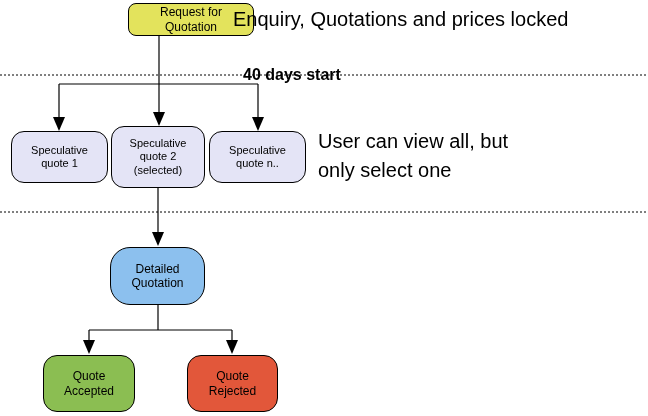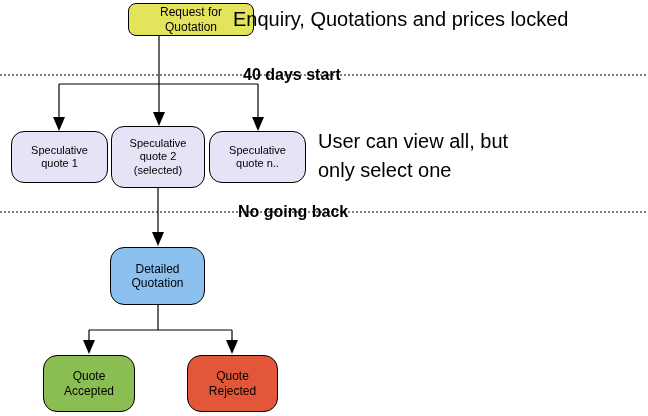--- a/index.html
+++ b/index.html
@@ -26,21 +26,21 @@
     justify-content: center;
     text-align: center;
     white-space: pre-line;
     box-sizing: border-box;
     line-height: 1.2;
   }
   .node-request   { left: 96px;  top: 3px;   width: 126px; height: 33px; border-radius: 8px;  font-size: 12px; margin-left: 32px; }
   .node-spec1     { left: 11px;  top: 131px; width: 97px;  height: 52px; border-radius: 13px; font-size: 11px; }
   .node-spec2     { left: 111px; top: 126px; width: 94px;  height: 62px; border-radius: 13px; font-size: 11px; }
   .node-specn     { left: 209px; top: 131px; width: 97px;  height: 52px; border-radius: 13px; font-size: 11px; }
-  .node-detailed  { left: 110px; top: 247px; width: 95px;  height: 58px; border-radius: 14px; font-size: 12px; }
+  .node-detailed  { left: 110px; top: 247px; width: 95px;  height: 58px; border-radius: 20px; font-size: 12px; }
   .node-accepted  { left: 43px;  top: 355px; width: 92px;  height: 57px; border-radius: 14px; font-size: 12px; }
   .node-rejected  { left: 187px; top: 355px; width: 91px;  height: 57px; border-radius: 14px; font-size: 12px; }
   .annotation {
     position: absolute;
     font-size: 20px;
     line-height: 29px;
     white-space: pre-line;
   }
   .ann-enquiry     { left: 233px; top: 5px; }
   .ann-view-all    { left: 318px; top: 127px; }
@@ -108,15 +108,14 @@
 Rejected</div>
 
   <div class="annotation ann-enquiry">Enquiry, Quotations and prices locked</div>
 
   <div class="annotation ann-view-all">User can view all, but
 only select one</div>
 
 
   <div class="divider-label div-days">40 days start</div>
 
-  <div class="divider-label div-back">No going back</div>
 
 </div>
 
 </body></html>

